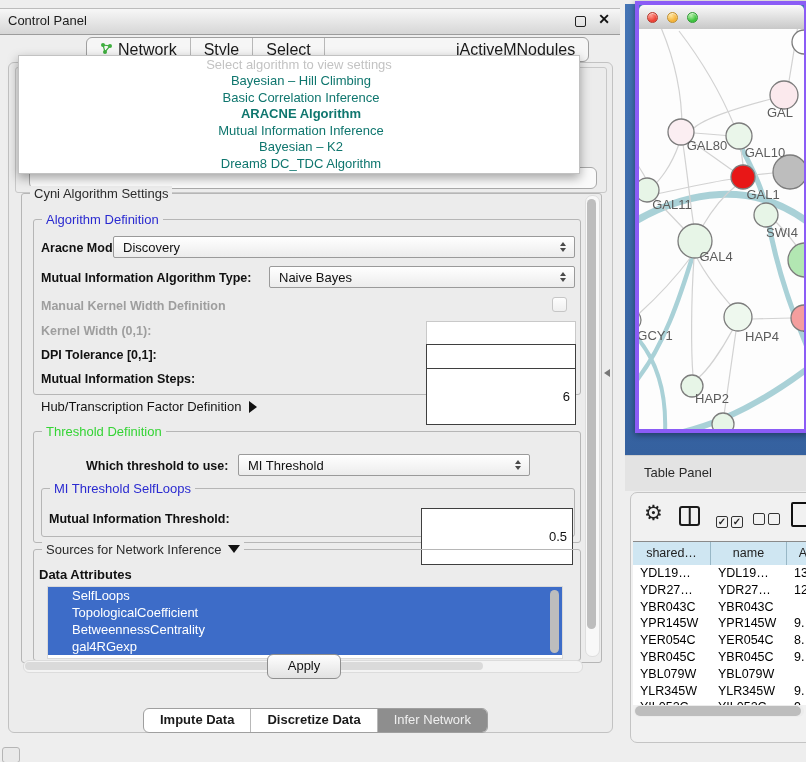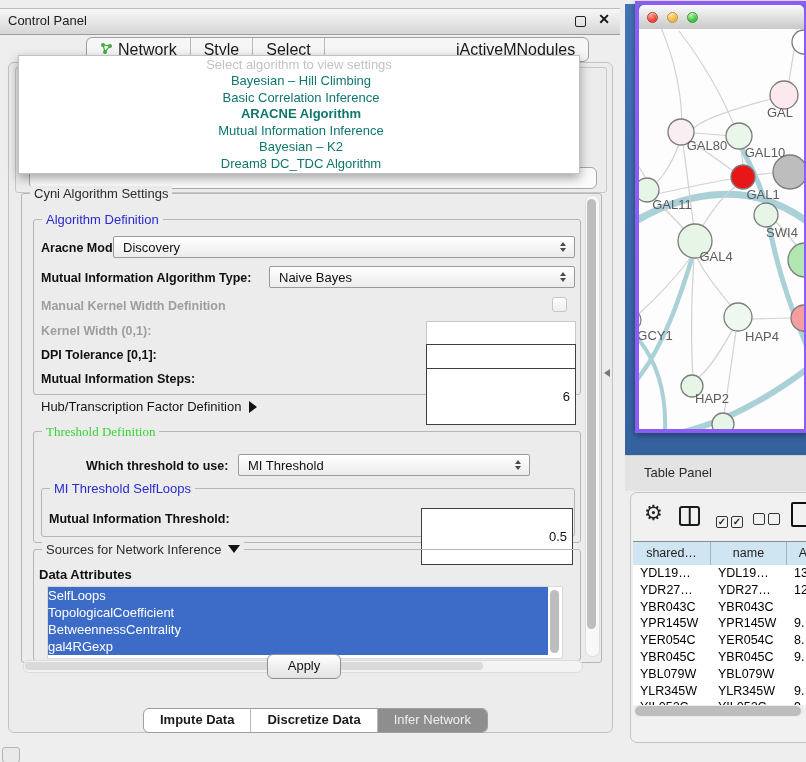--- a/index.html
+++ b/index.html
@@ -17,38 +17,38 @@
   .tab:last-child{border-right:none;}
   .tab.selected{background:var(--c-tab_selected,#8e8e8e);color:#f2f2f2;margin-top:38px;}
 
   .cp-body{left:8px;top:62px;width:603px;height:669px;background:#ececec;border:1px solid #c2c2c2;border-radius:6px;}
   .hidden-group{left:6px;top:4px;width:590px;height:124px;border:1px solid #c8c8c8;border-radius:3px;}
   .hidden-combo{left:20px;top:104px;width:566px;height:20px;border:1px solid #a9a9a9;border-radius:6px;background:#fafafa;}
 
   .grp{border:1px solid #b6b6b6;border-radius:3px;}
   .grp-title{position:absolute;top:-8px;left:8px;background:#ececec;padding:0 4px;font-size:13px;color:#2b2b2b;white-space:nowrap;}
   .grp-title.blue{color:var(--c-group_title_blue,#2a2ad0);}
-  .grp-title.green{color:var(--c-group_title_green,#35d435);font-family:Liberation Serif, serif;}
+  .grp-title.green{color:var(--c-group_title_green,#35d435);}
 
   .lbl{position:absolute;font-size:12.5px;font-weight:bold;color:#111;white-space:nowrap;}
   .lbl.dis{color:#9e9e9e;}
   .combo{position:absolute;height:22px;border:1px solid #9a9a9a;border-radius:2px;background:linear-gradient(#ffffff,#ececec);font-size:13px;color:#111;line-height:21px;padding-left:9px;box-sizing:border-box;}
   .spin{position:absolute;right:8px;top:50%;transform:translateY(-50%);display:flex;flex-direction:column;gap:2px;}
   .arr-up{width:0;height:0;border-left:3.5px solid transparent;border-right:3.5px solid transparent;border-bottom:4.5px solid #4a4a4a;}
   .arr-dn{width:0;height:0;border-left:3.5px solid transparent;border-right:3.5px solid transparent;border-top:4.5px solid #4a4a4a;}
   .tfield{position:absolute;height:19px;background:#fff;border:1px solid #3f3f3f;font-size:13px;color:#111;text-align:right;line-height:19px;padding:18px 5px;}
   .tfield.dis{border-color:#c9c9c9;color:#b5b5b5;}
   .chk{position:absolute;width:13px;height:13px;border:1px solid #c6c6c6;border-radius:3px;background:linear-gradient(#fdfdfd,#efefef);}
 
   .hub-row{position:absolute;font-size:13px;color:#141414;white-space:nowrap;}
   .tri-right{display:inline-block;width:0;height:0;border-top:6px solid transparent;border-bottom:6px solid transparent;border-left:8px solid #111;margin-left:8px;vertical-align:-2px;}
   .tri-down{display:inline-block;width:0;height:0;border-left:6px solid transparent;border-right:6px solid transparent;border-top:8px solid #111;margin-left:6px;vertical-align:1px;}
 
   .attr-list{position:absolute;background:#ffffff;border:1px solid #d9d9d9;overflow:hidden;}
-  .attr-item{height:17px;line-height:17px;padding-left:0;font-size:13px;color:#fff;background:var(--c-selection,#3d6cc8);width:calc(100% - 14px);}
+  .attr-item{height:17px;line-height:17px;padding-left:24px;font-size:13px;color:#fff;background:var(--c-selection,#3d6cc8);width:calc(100% - 14px);}
   .inner-scroll{position:absolute;right:3px;top:3px;width:9px;height:63px;background:#bdbdbd;border-radius:5px;}
 
   .vscroll{left:576px;top:132px;width:13px;height:460px;background:#f8f8f8;border:1px solid #dedede;border-radius:7px;}
   .vthumb{position:absolute;left:1px;top:3px;width:9px;height:430px;background:#bdbdbd;border-radius:6px;}
   .hscroll{left:14px;top:597px;width:558px;height:11px;background:#f3f3f3;border:1px solid #dcdcdc;border-radius:6px;}
   .hthumb{position:absolute;left:1px;top:1px;width:458px;height:8px;background:#dadada;border-radius:5px;}
 
   .apply-btn{left:258px;top:591px;width:72px;height:23px;border:1px solid #8f8f8f;border-radius:6px;background:linear-gradient(#fefefe,#e2e2e2);font-size:13px;color:#111;text-align:center;line-height:22px;}
   .btabs{left:134px;top:645px;height:23px;display:flex;border:1px solid #9f9f9f;border-radius:6px;background:#fff;overflow:hidden;}
   .btab{padding:0 16px;font-size:13px;font-weight:bold;line-height:22px;color:#1a1a1a;border-right:1px solid #b8b8b8;white-space:nowrap;}

